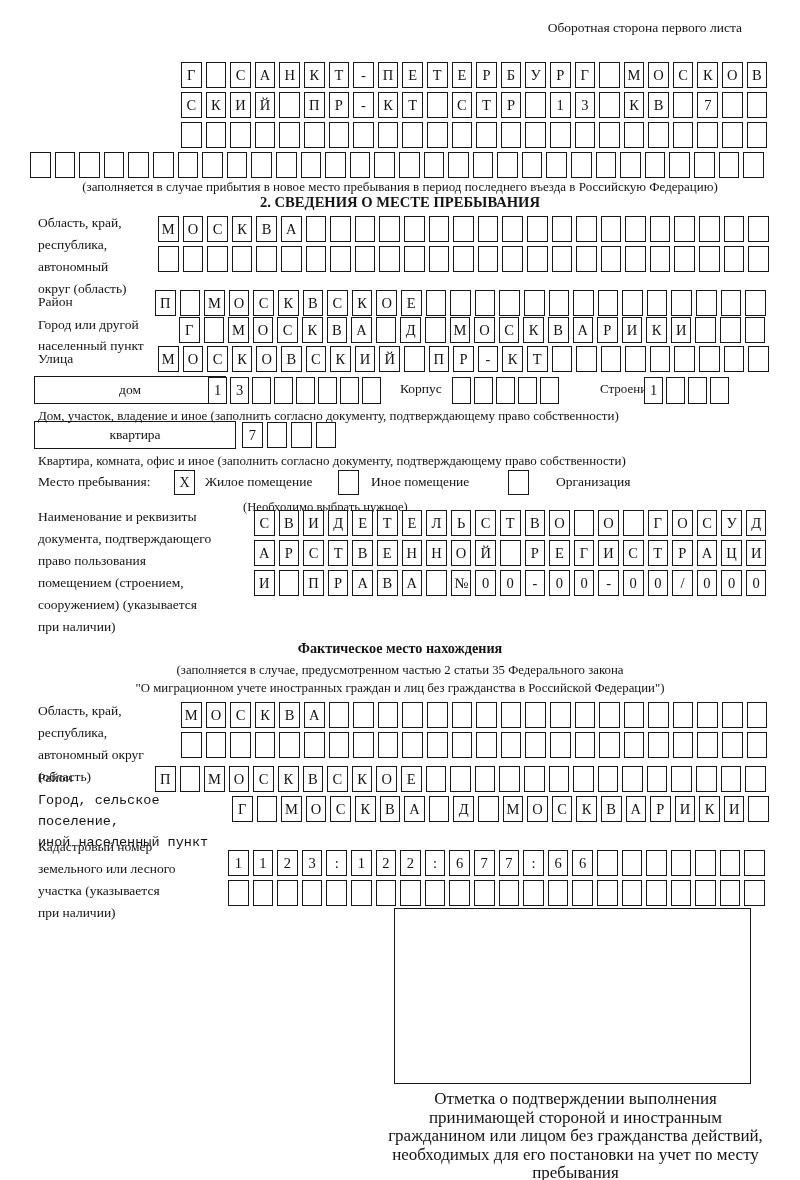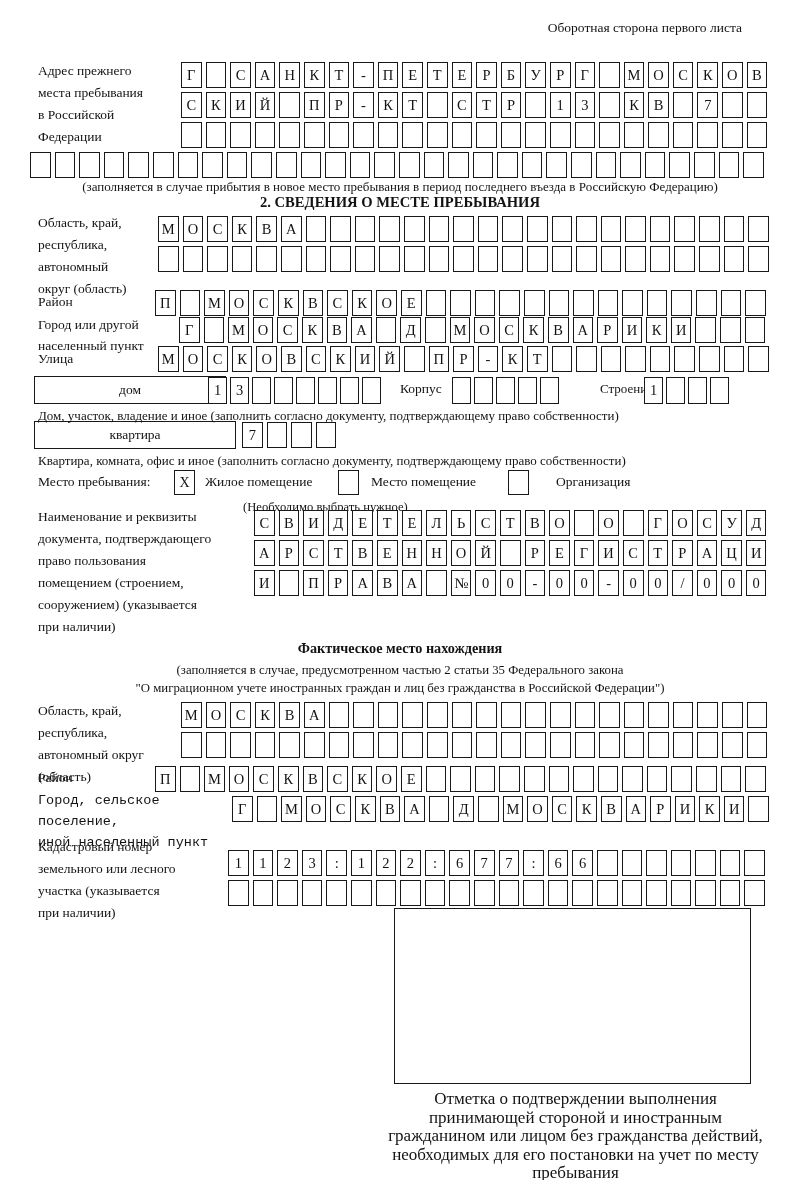--- a/index.html
+++ b/index.html
@@ -22,24 +22,20 @@
   .stamp{box-sizing:border-box;border:1.7px solid #181818;background:#fff;}
   .note{font-size:12.6px;}
 </style>
 </head>
 <body>
 
 <div class="page">
 
   <div class="abs" style="top:20px;right:58px;font-size:13.5px;">Оборотная сторона первого листа</div>
 
-  <div class="abs lbl" style="left:38px;top:60px;width:150px;">Адрес прежнего
-места пребывания
-в Российской
-Федерации</div>
   <div class="abs cbrow" style="left:181px;top:62px;">
       <span class="cb">Г</span>
       <span class="cb"></span>
       <span class="cb">С</span>
       <span class="cb">А</span>
       <span class="cb">Н</span>
       <span class="cb">К</span>
       <span class="cb">Т</span>
       <span class="cb">-</span>
       <span class="cb">П</span>
@@ -327,21 +323,21 @@
       <span class="cb"></span>
       <span class="cb"></span>
       <span class="cb"></span>
     </div>
   <div class="abs cap" style="left:38px;top:453px;">Квартира, комната, офис и иное (заполнить согласно документу, подтверждающему право собственности)</div>
 
   <div class="abs" style="left:38px;top:474px;font-size:13.5px;">Место пребывания:</div>
   <div class="abs chk" style="left:174px;top:470px;">X</div>
   <div class="abs" style="left:205px;top:474px;font-size:13.5px;">Жилое помещение</div>
   <div class="abs chk" style="left:338px;top:470px;"></div>
-  <div class="abs" style="left:371px;top:474px;font-size:13.5px;">Место помещение</div>
+  <div class="abs" style="left:371px;top:474px;font-size:13.5px;">Иное помещение</div>
   <div class="abs chk" style="left:508px;top:470px;"></div>
   <div class="abs" style="left:556px;top:474px;font-size:13.5px;">Организация</div>
   <div class="abs note" style="left:243px;top:500px;">(Необходимо выбрать нужное)</div>
 
   <div class="abs lbl" style="left:38px;top:506px;width:215px;">Наименование и реквизиты
 документа, подтверждающего
 право пользования
 помещением (строением,
 сооружением) (указывается
 при наличии)</div>

